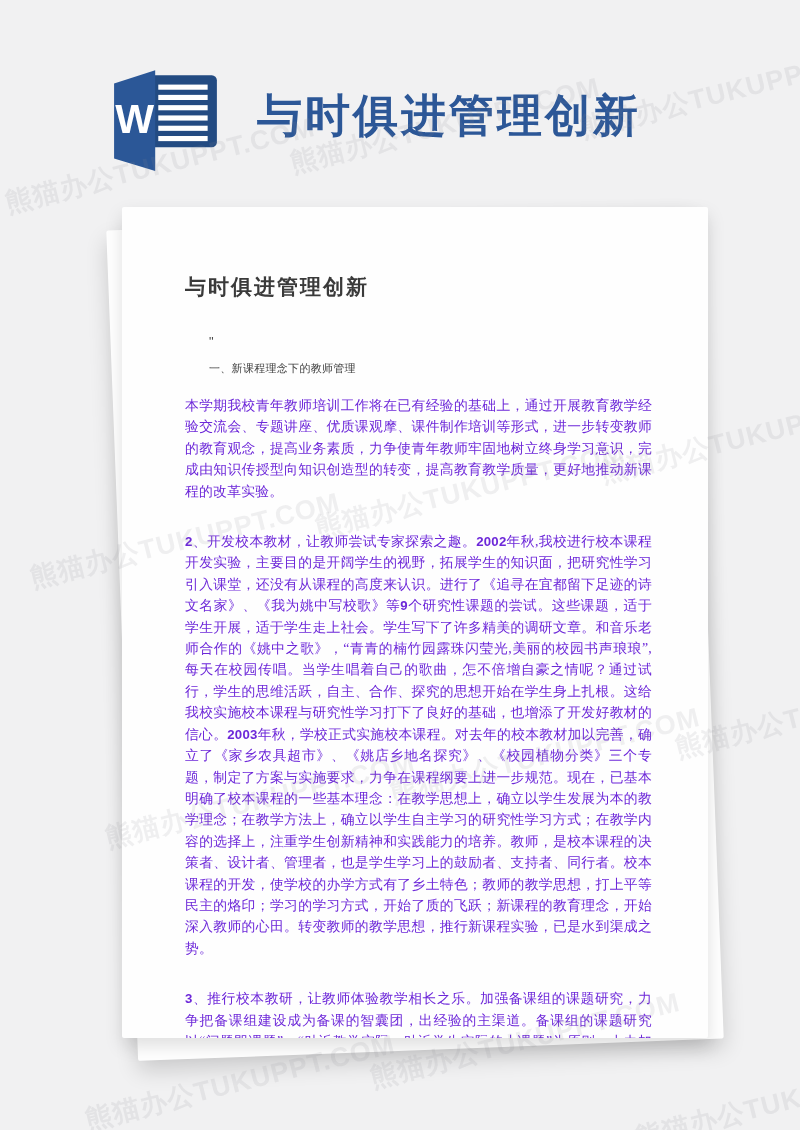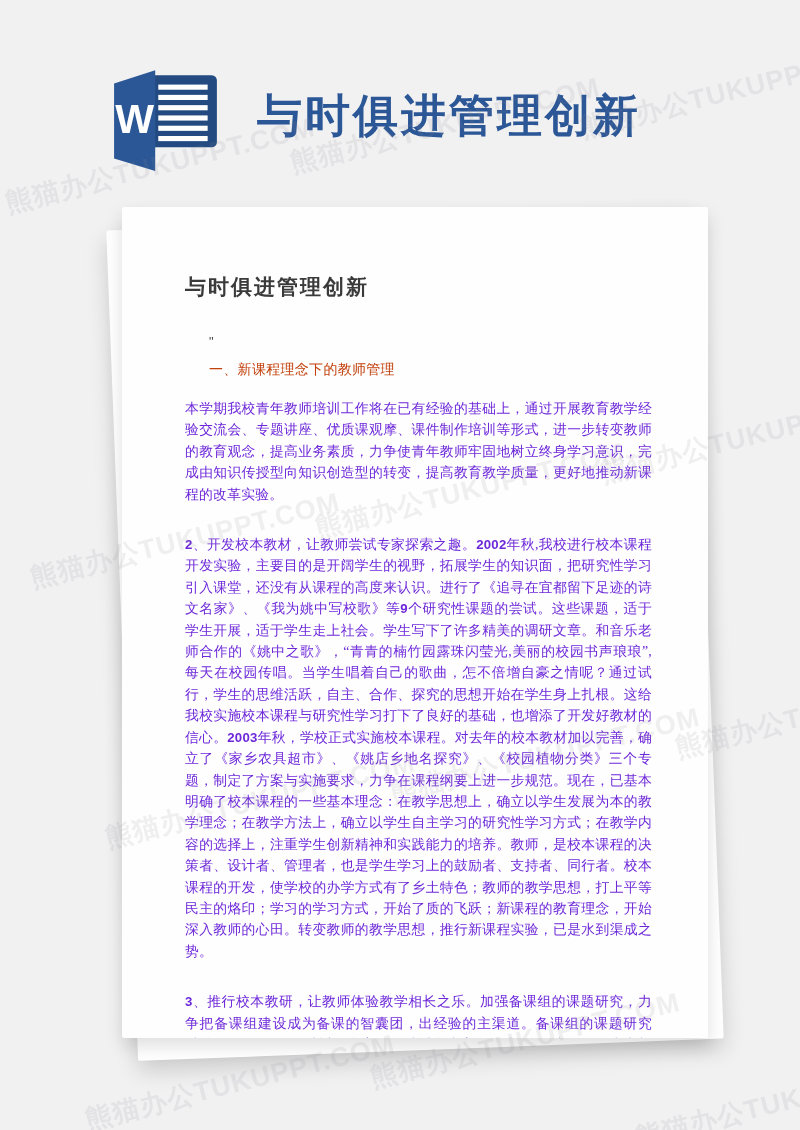--- a/index.html
+++ b/index.html
@@ -44,21 +44,21 @@
     margin:0;font-size:21px;font-weight:600;letter-spacing:2px;
     color:#3a3a3a;
   }
   .quote-mark{
     margin:33px 0 0 24px;
     font-size:13px;color:#4a4a4a;
     font-family:"Liberation Sans","DejaVu Sans",sans-serif;
   }
   .doc-heading{
     margin:12px 0 2px 24px;
-    font-size:14px;color:#c2410c;letter-spacing:0.3px;
+    font-size:11px;color:#404040;letter-spacing:0.3px;
   }
   .paragraphs p{
     margin:29px 0 0 0;
     font-size:13.8px;line-height:21.4px;letter-spacing:0.25px;
     color:#6d28d9;
     text-align:justify;
   }
   .paragraphs p:first-child{margin-top:19px;}
   .paragraphs .num{
     font-family:"Liberation Sans","DejaVu Sans",sans-serif;

